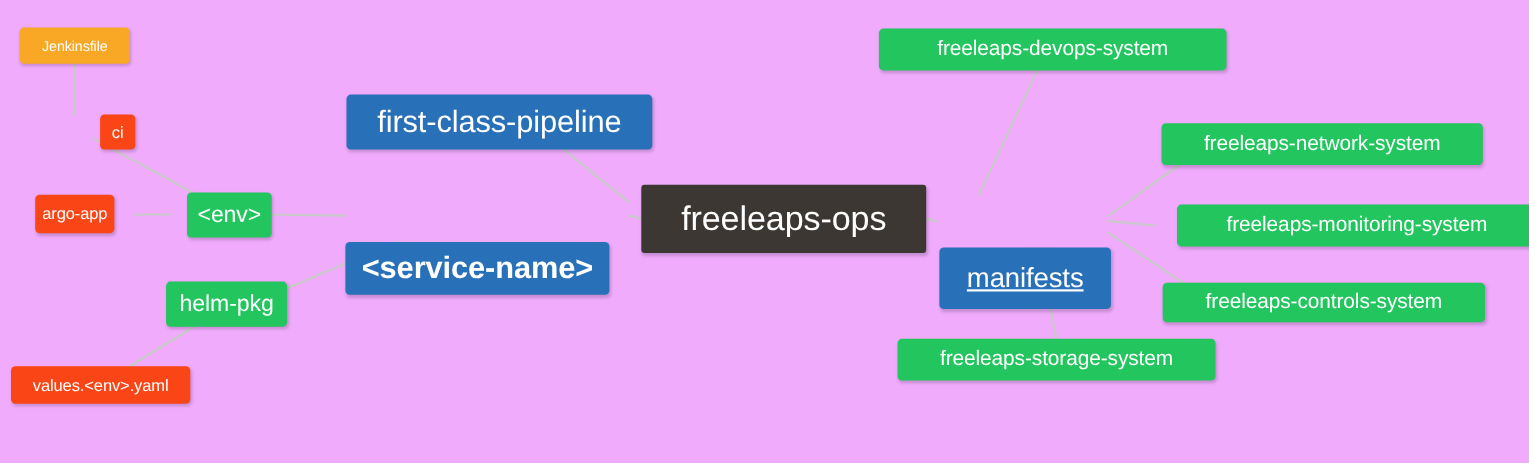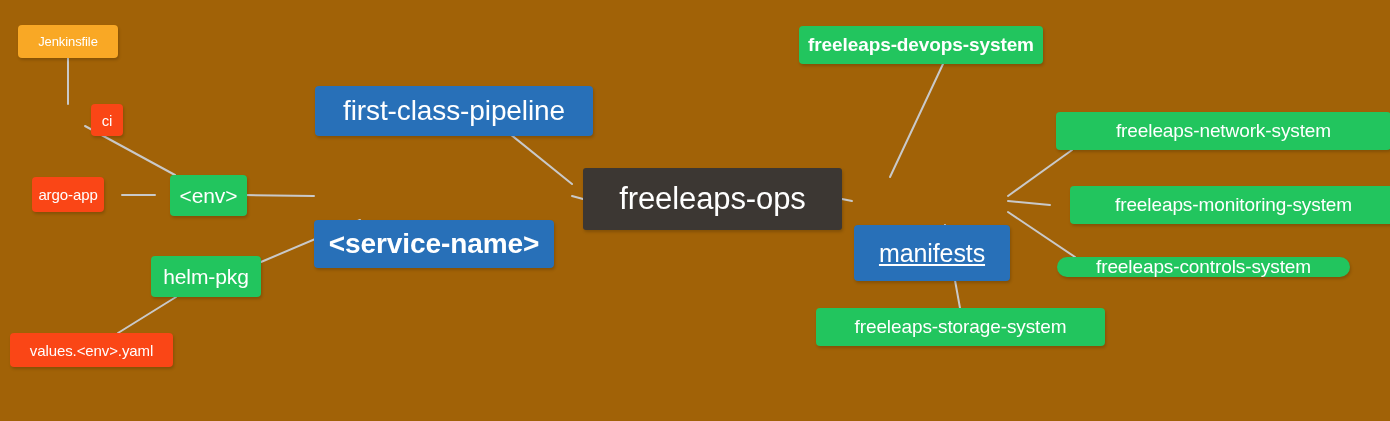--- a/index.html
+++ b/index.html
@@ -5,21 +5,21 @@
 <style>
   html, body {
     margin: 0;
     padding: 0;
     background: #ffffff;
   }
   #canvas {
     position: relative;
     width: 1390px;
     height: 421px;
-    background: #a16207;
+    background: #f0abfc;
     overflow: hidden;
     font-family: "Liberation Sans", sans-serif;
   }
   #edge-layer {
     position: absolute;
     left: 0;
     top: 0;
     width: 1390px;
     height: 421px;
     pointer-events: none;
@@ -86,20 +86,20 @@
       <div class="node n-orange sz-tiny" style="left: 18px; top: 25px; width: 100px; height: 33px;">Jenkinsfile</div>
       <div class="node n-red sz-xs" style="left: 53px; top: 104px; width: 32px; height: 32px; margin-left: 38px;">ci</div>
       <div class="node n-red sz-xs" style="left: 32px; top: 177px; width: 72px; height: 35px;">argo-app</div>
       <div class="node n-green sz-md" style="left: 170px; top: 175px; width: 77px; height: 41px;">&lt;env&gt;</div>
       <div class="node n-green sz-md" style="left: 151px; top: 256px; width: 110px; height: 41px;">helm-pkg</div>
       <div class="node n-red sz-xs" style="left: 10px; top: 333px; width: 163px; height: 34px;">values.&lt;env&gt;.yaml</div>
       <div class="node n-blue sz-xl" style="left: 315px; top: 38px; width: 278px; height: 50px;">first-class-pipeline</div>
       <div class="node n-blue sz-xl" style="left: 314px; top: 172px; width: 240px; height: 48px; font-weight: bold;">&lt;service-name&gt;</div>
       <div class="node n-root sz-root" style="left: 583px; top: 168px; width: 259px; height: 62px;">freeleaps-ops</div>
       <div class="node n-blue sz-lg" style="left: 854px; top: 177px; width: 156px; height: 56px; text-decoration: underline;">manifests</div>
-      <div class="node n-green sz-sm" style="left: 799px; top: 26px; width: 244px; height: 38px; font-weight: bold;">freeleaps-devops-system</div>
-      <div class="node n-green sz-sm" style="left: 1056px; top: 112px; width: 335px; height: 38px;">freeleaps-network-system</div>
+      <div class="node n-green sz-sm" style="left: 799px; top: 26px; width: 316px; height: 38px;">freeleaps-devops-system</div>
+      <div class="node n-green sz-sm" style="left: 1056px; top: 112px; width: 292px; height: 38px;">freeleaps-network-system</div>
       <div class="node n-green sz-sm" style="left: 1050px; top: 186px; width: 327px; height: 38px; margin-left: 20px;">freeleaps-monitoring-system</div>
-      <div class="node n-green sz-sm" style="left: 1057px; top: 257px; width: 293px; height: 20px; border-radius: 19px;">freeleaps-controls-system</div>
+      <div class="node n-green sz-sm" style="left: 1057px; top: 257px; width: 293px; height: 36px;">freeleaps-controls-system</div>
       <div class="node n-green sz-sm" style="left: 816px; top: 308px; width: 289px; height: 38px;">freeleaps-storage-system</div>
     </div>
 
 </div>
 
 </body></html>

